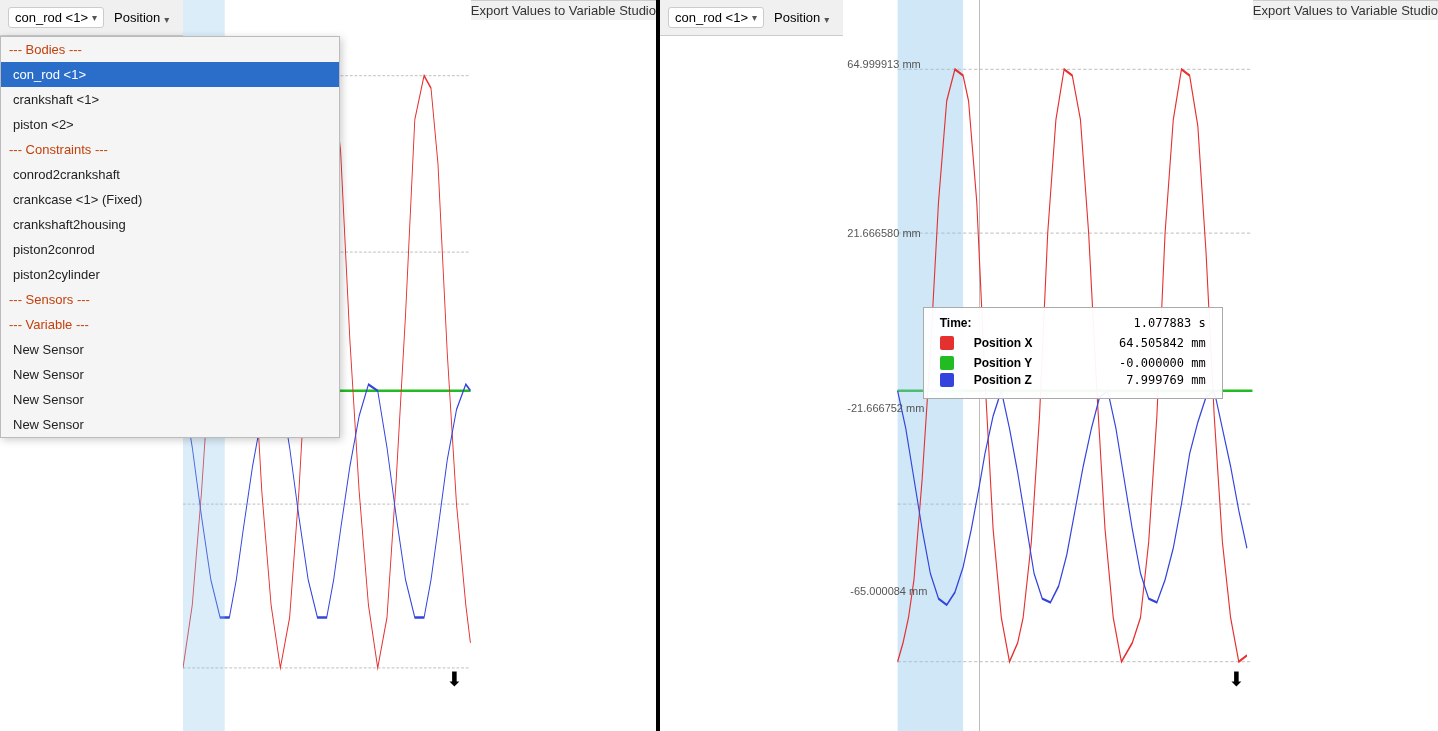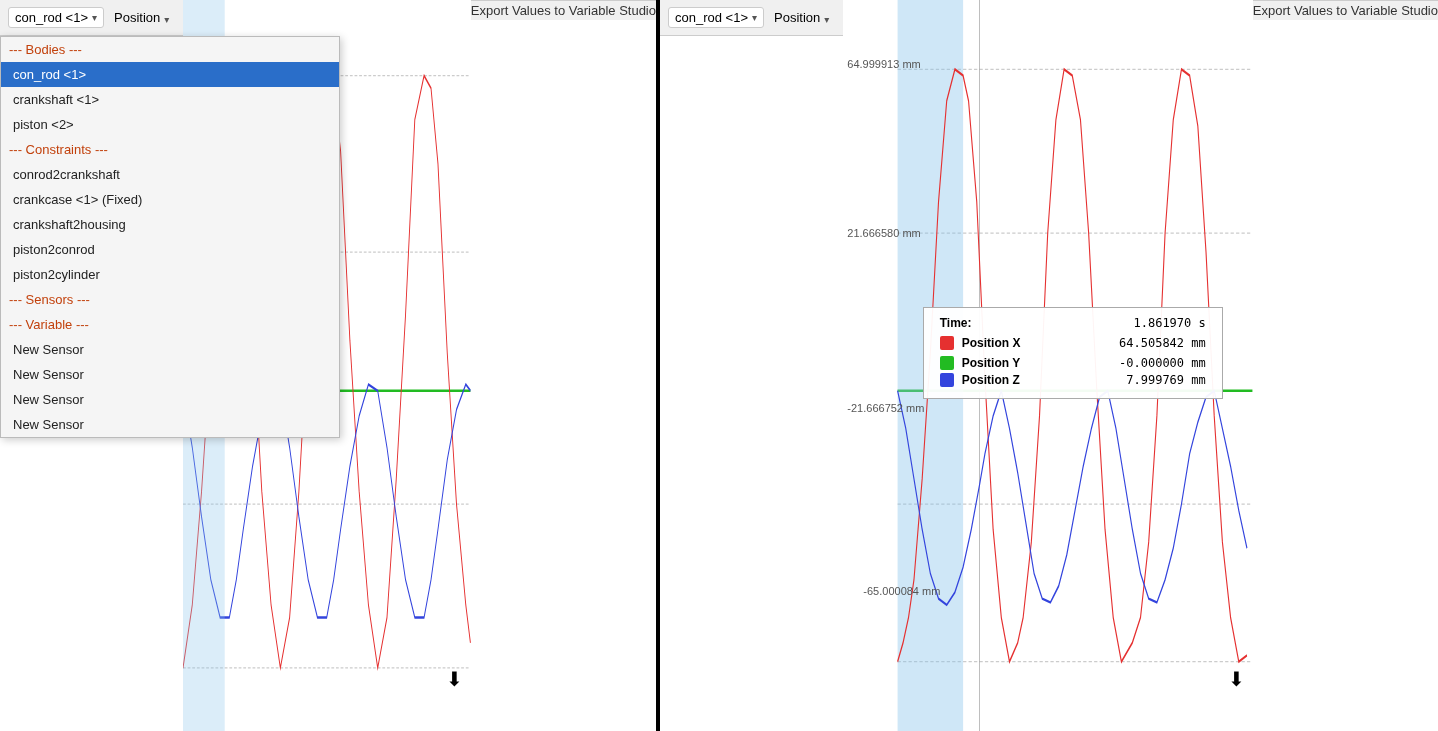--- a/index.html
+++ b/index.html
@@ -134,21 +134,21 @@
       border: 1px solid #aaa;
       padding: 8px 16px;
       font-size: 12px;
       pointer-events: none;
       min-width: 280px;
     }
 
     .tooltip-row {
       display: flex;
       align-items: center;
-      gap: 8px;
+      gap: 20px;
       margin-bottom: 3px;
     }
 
     .tooltip-row:first-child {
       margin-bottom: 6px;
     }
 
     .tooltip-color-box {
       width: 14px;
       height: 14px;
@@ -249,21 +249,21 @@
       <span>Position</span>
       <span class="dropdown-arrow">▾</span>
     </div>
   </div>
 
   <div class="chart-area" style="position:relative;">
     
     <div style="position:absolute; left:4px; top:8%; font-size:11px; color:#555;">64.999913 mm</div>
     <div style="position:absolute; left:4px; top:31%; font-size:11px; color:#555;">21.666580 mm</div>
     <div style="position:absolute; left:4px; top:55%; font-size:11px; color:#555;">-21.666752 mm</div>
-    <div style="position:absolute; left:20px; top:80%; font-size:11px; color:#555;">-65.000084 mm</div>
+    <div style="position:absolute; left:7px; top:80%; font-size:11px; color:#555;">-65.000084 mm</div>
 
     <svg class="chart-svg" viewBox="0 0 750 580" preserveAspectRatio="none">
 
       <line x1="100" y1="55" x2="750" y2="55" stroke="#ccc" stroke-width="1" stroke-dasharray="6,4"></line>
       <line x1="100" y1="185" x2="750" y2="185" stroke="#ccc" stroke-width="1" stroke-dasharray="6,4"></line>
       <line x1="100" y1="310" x2="750" y2="310" stroke="#22bb22" stroke-width="2"></line>
       <line x1="100" y1="400" x2="750" y2="400" stroke="#ccc" stroke-width="1" stroke-dasharray="6,4"></line>
       <line x1="100" y1="525" x2="750" y2="525" stroke="#ccc" stroke-width="1" stroke-dasharray="6,4"></line>
 
       <rect x="100" y="0" width="120" height="580" fill="rgba(135,195,235,0.4)"></rect>
@@ -277,21 +277,21 @@
       <polyline fill="none" stroke="#3344dd" stroke-width="2" points="100,310 115,340 130,380 145,420 160,455 175,475 190,480 205,470 220,450 235,420 250,385 260,360 275,330 290,310
                 305,340 320,375 335,415 350,455 365,475 380,478 395,465 410,440 425,405 440,370 455,340 470,315 485,310
                 500,340 515,380 530,420 545,455 560,475 575,478 590,460 605,435 620,400 635,360 650,335 665,315 680,310
                 695,340 710,370 725,405 740,435"></polyline>
     </svg>
 
     
     <div class="tooltip-box" style="right: 30px; top: 42%; min-width: 300px;">
       <div class="tooltip-row">
         <span class="tooltip-label">Time:</span>
-        <span class="tooltip-value">1.861970 s</span>
+        <span class="tooltip-value">1.077883 s</span>
       </div>
       <div id="tooltip-rows-container">
           <div class="tooltip-row">
             <div class="tooltip-color-box" style="background: rgb(229, 48, 48);"></div>
             <span class="tooltip-label">Position X</span>
             <span class="tooltip-value">64.505842 mm</span>
           </div>
           <div class="tooltip-row">
             <div class="tooltip-color-box" style="background: rgb(34, 187, 34);"></div>
             <span class="tooltip-label">Position Y</span>

